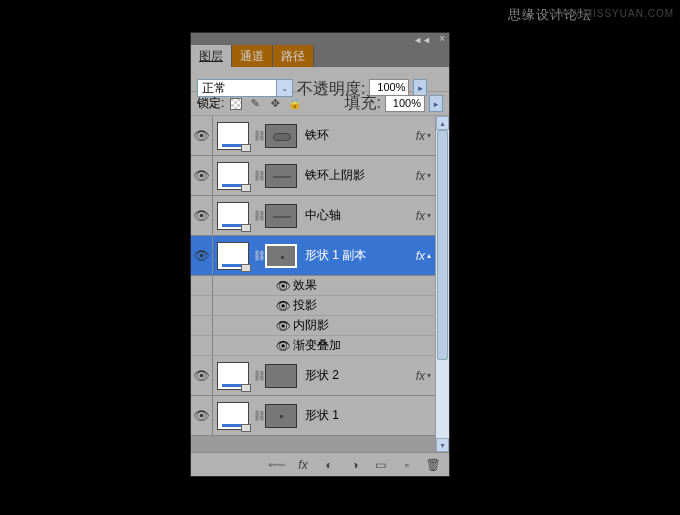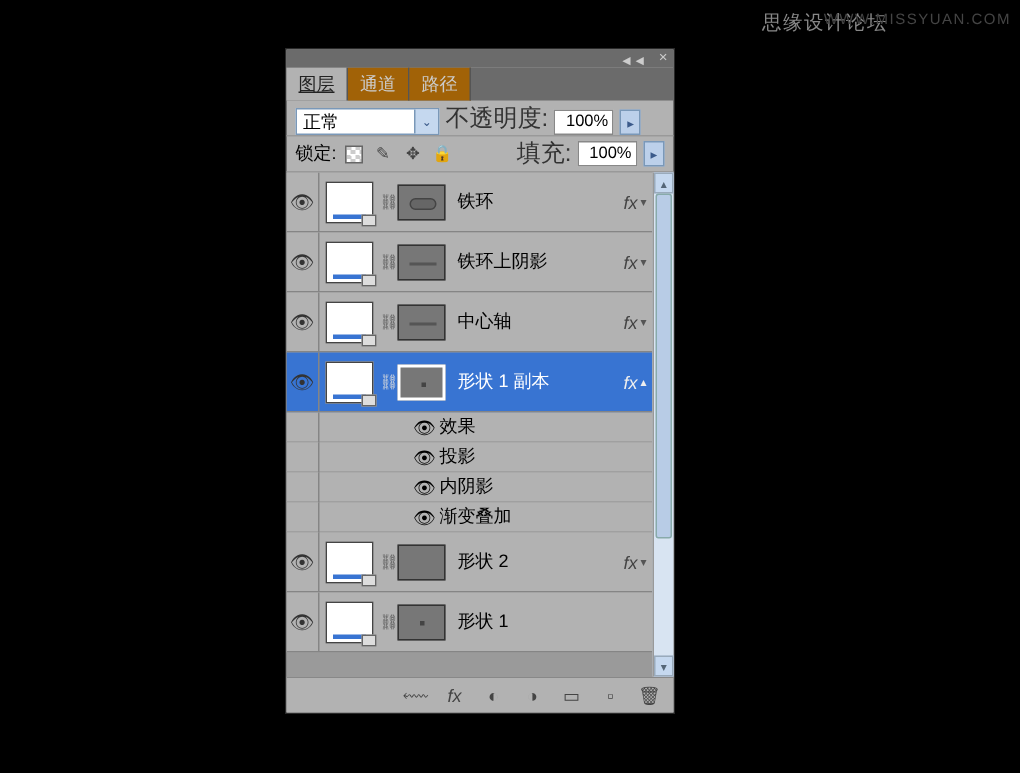--- a/index.html
+++ b/index.html
@@ -71,23 +71,23 @@
       height: 22px;
       line-height: 14px;
     }
     .tab.active {
       background: #b2b2b2;
       color: #222;
       text-decoration: underline;
     }
     .blend-row {
       height: 24px;
-      padding: 0 6px;
-      display: flex;
-      align-items: flex-end;
+      padding: 12px 6px;
+      display: flex;
+      align-items: flex-start;
       gap: 4px;
       border-bottom: 1px solid #999;
     }
     .blend-select {
       width: 96px;
       height: 18px;
       background: #fff;
       border: 1px solid #7a98b8;
       display: flex;
       align-items: center;

